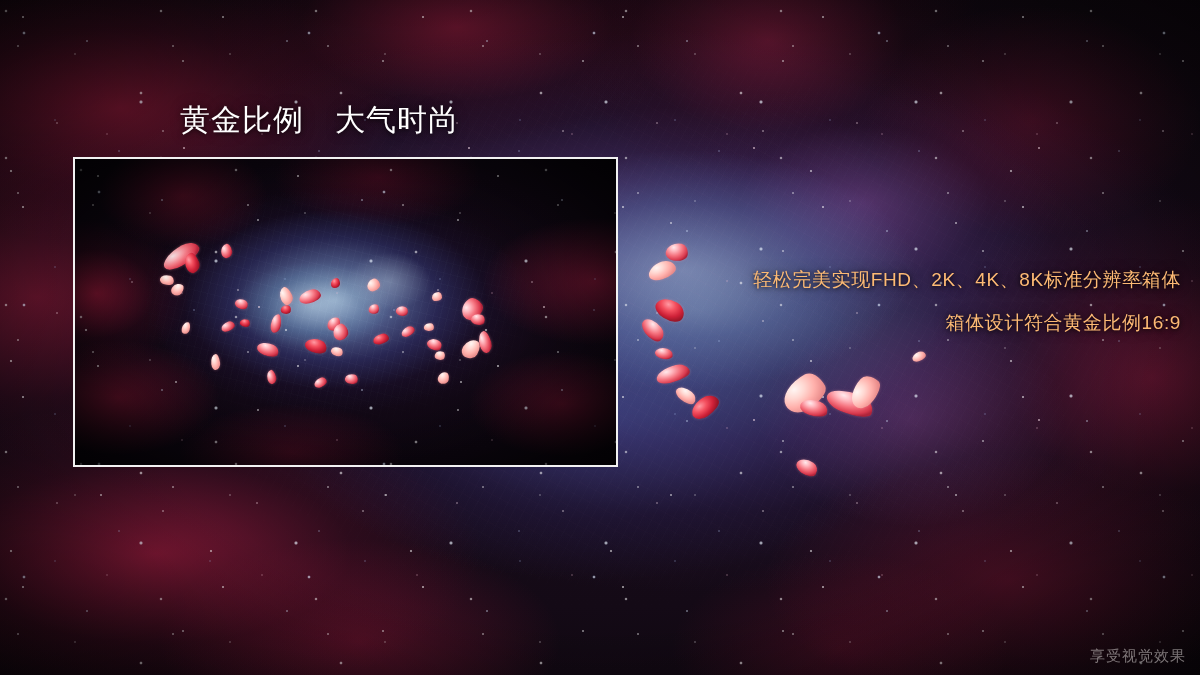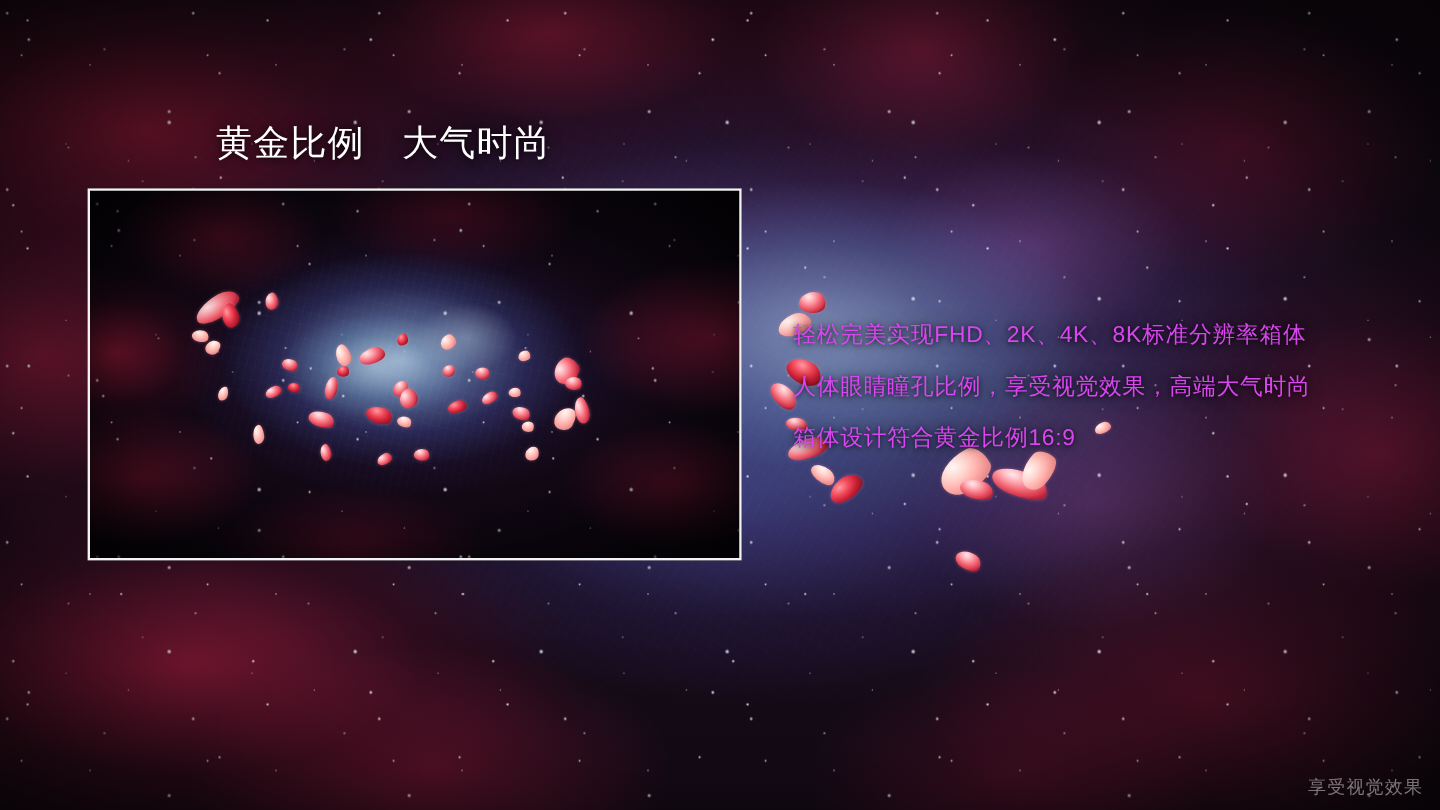--- a/index.html
+++ b/index.html
@@ -8,20 +8,21 @@
     padding: 0;
     background: #000;
   }
   #slide {
     position: relative;
     width: 1200px;
     height: 675px;
     overflow: hidden;
     font-family: "Liberation Sans", "DejaVu Sans", sans-serif;
     background: #0a0408;
+    text-align: right;
   }
 
   
   .bg-layer {
     position: absolute;
     inset: 0;
     pointer-events: none;
   }
   .bg-base {
     background:
@@ -238,21 +239,21 @@
   #body-text {
     position: absolute;
     left: 661px;
     top: 258px;
     width: 520px;
   }
   #body-text .line {
     font-size: 19px;
     line-height: 43px;
     letter-spacing: .6px;
-    color: #d946ef;
+    color: #fdba74;
     white-space: pre;
     text-shadow: 0 1px 4px rgba(0,0,0,.75), 0 0 12px rgba(0,0,0,.5);
   }
   #watermark {
     position: absolute;
     right: 14px;
     bottom: 9px;
     font-size: 15px;
     letter-spacing: 1px;
     color: rgba(192,186,186,0.62);
@@ -339,19 +340,18 @@
         <div class="petal pale" style="left: 360px; top: 192px; width: 10px; height: 9px; border-radius: 64% 36% 60% 40% / 60% 58% 42% 40%; transform: rotate(22deg);"></div>
         <div class="petal pale" style="left: 388px; top: 180px; width: 16px; height: 20px; border-radius: 64% 36% 60% 40% / 60% 58% 42% 40%; transform: rotate(30deg);"></div>
         <div class="petal" style="left: 404px; top: 172px; width: 12px; height: 22px; border-radius: 64% 36% 60% 40% / 60% 58% 42% 40%; transform: rotate(-16deg);"></div>
         <div class="petal pale" style="left: 363px; top: 213px; width: 11px; height: 12px; border-radius: 64% 36% 60% 40% / 60% 58% 42% 40%; transform: rotate(12deg);"></div>
       </div>
     <div class="inner-layer inner-vignette"></div>
   </div>
 
   <div id="body-text">
     <div class="line">轻松完美实现FHD、2K、4K、8K标准分辨率箱体</div>
-    <div class="line">人体眼睛瞳孔比例，享受视觉效果，高端大气时尚</div>
     <div class="line">箱体设计符合黄金比例16:9</div>
   </div>
 
   <div id="watermark">享受视觉效果</div>
 
 </div>
 
 </body></html>

